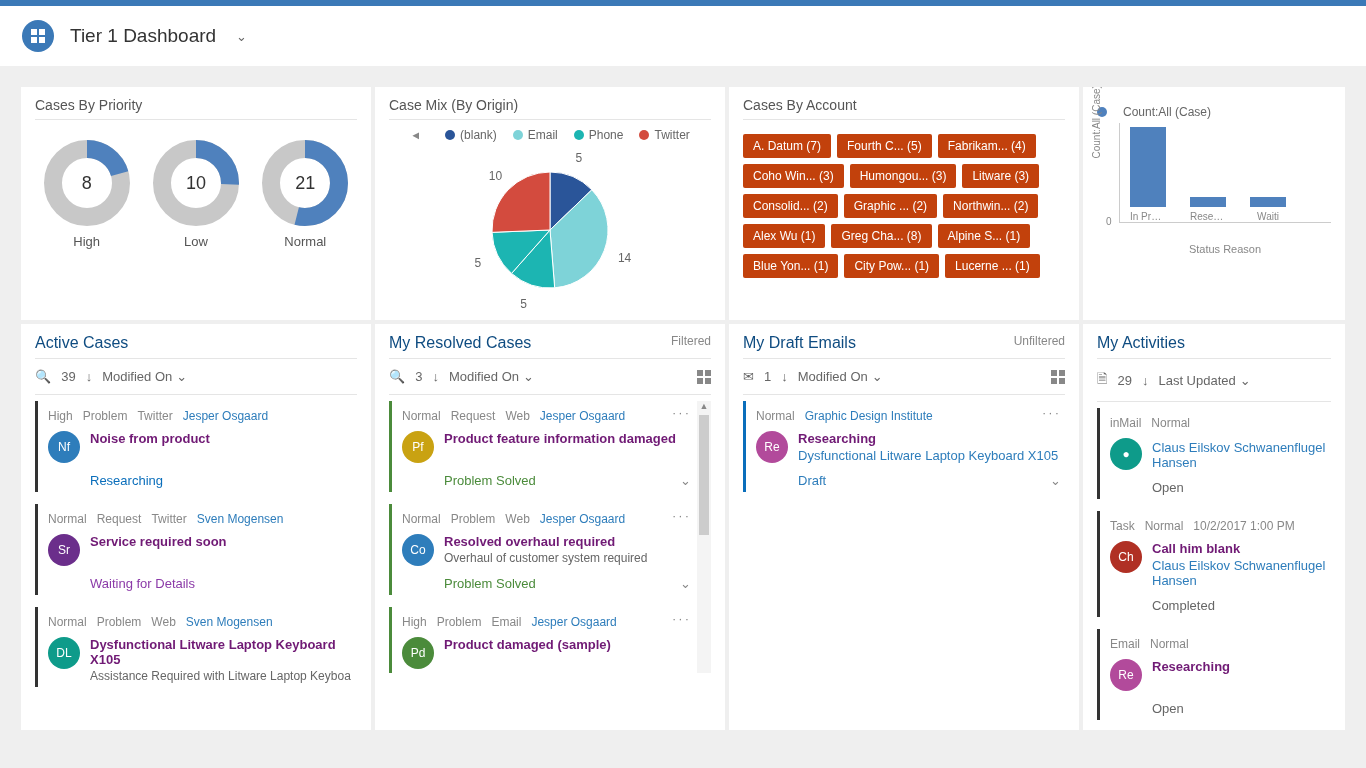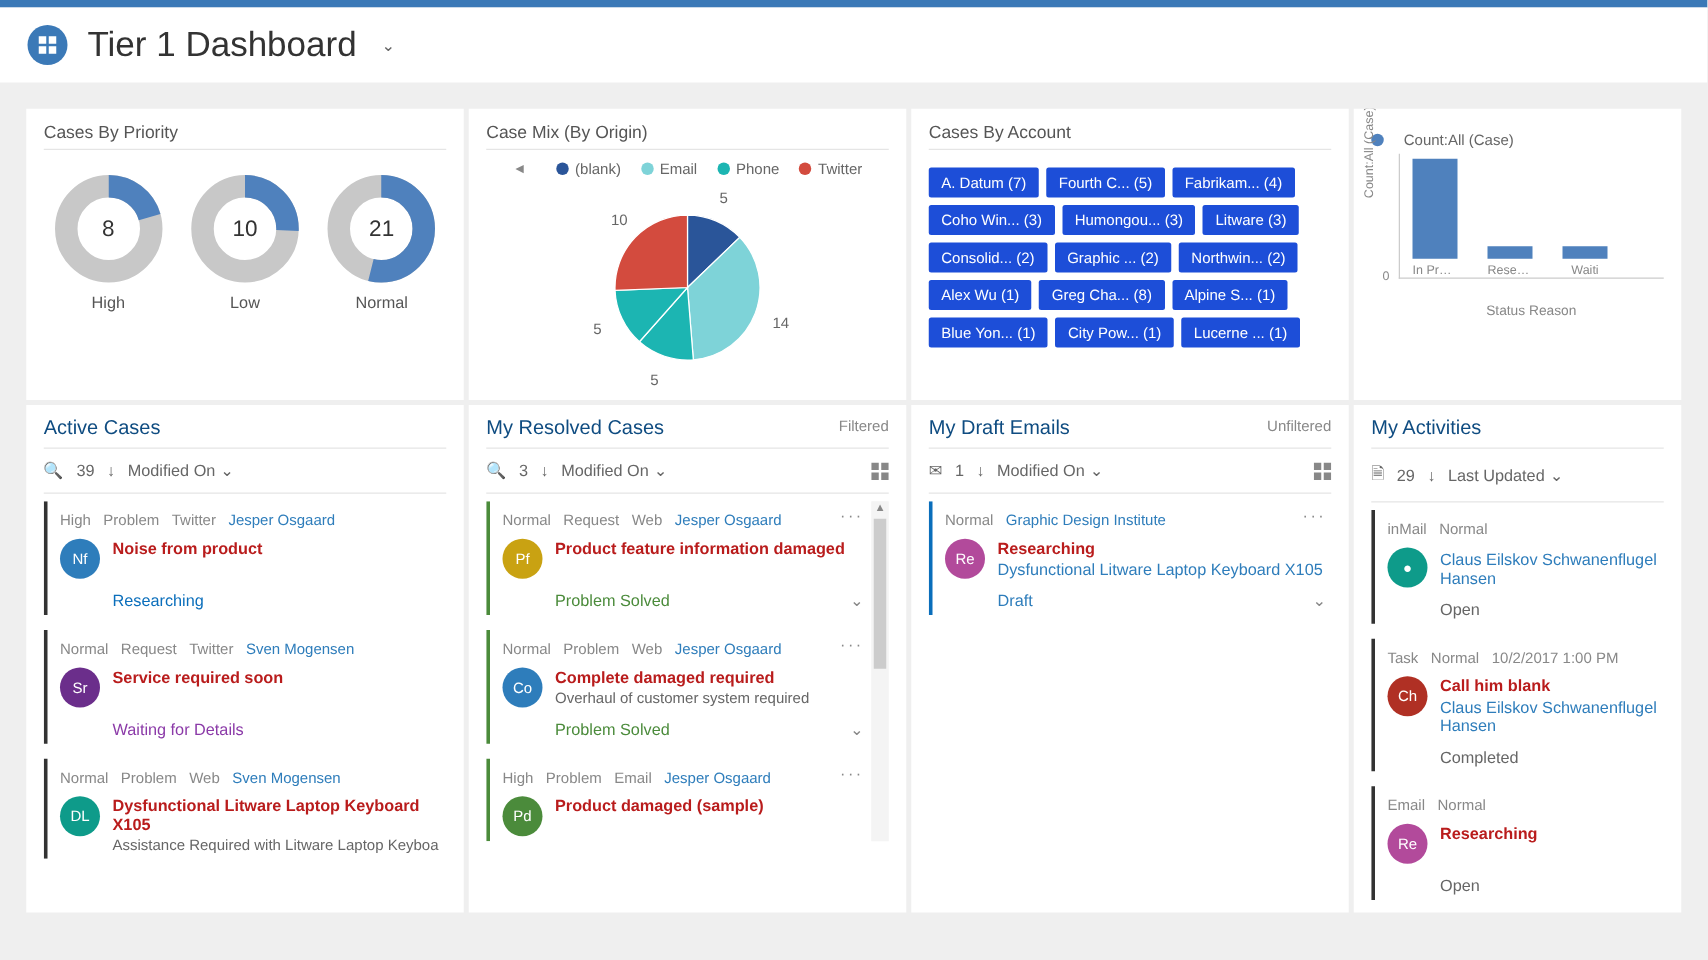--- a/index.html
+++ b/index.html
@@ -1,21 +1,21 @@
 <!DOCTYPE html>
 <html><head>
 <meta charset="utf-8">
 <style>
   * { box-sizing: border-box; margin: 0; padding: 0; }
   body { font-family: "Segoe UI", Arial, sans-serif; background: #EFEFEF; color: #333; font-size: 13px; }
   .topbar { height: 6px; background: #3B79B7; }
   .header { background: #fff; padding: 14px 22px; display: flex; align-items: center; gap: 16px; }
   .header-icon { width: 32px; height: 32px; border-radius: 50%; background: #3B79B7; display:flex; align-items:center; justify-content:center; }
   .header-icon svg { width:16px; height:16px; fill:#fff; }
-  .header-title { font-size: 28px; font-weight: 400; color: #333; }
+  .header-title { font-size: 19px; font-weight: 400; color: #333; }
   .chevron { color:#666; margin-left:4px; }
   .grid { display: grid; grid-template-columns: 350px 350px 350px 1fr; gap: 4px; padding: 21px; }
   .card { background: #fff; padding: 10px 14px; overflow: hidden; }
   .card-title { font-size: 14px; color: #555; border-bottom: 1px solid #e5e5e5; padding-bottom: 6px; margin-bottom: 8px; font-weight:400; }
   .list-title { font-size: 16px; color: #0F4C81; padding-bottom: 6px; }
   .list-filter { float:right; color:#888; font-size:12px; }
   .list-controls { display:flex; align-items:center; gap:10px; color:#666; border-top:1px solid #e5e5e5; border-bottom:1px solid #e5e5e5; padding:10px 0; font-size:13px;}
   .list-controls .sort { display:flex; align-items:center; gap:4px;}
   .donuts { display:flex; gap:6px; justify-content:space-around; padding: 10px 0 6px 0;}
   .donut-wrap { text-align:center; }
@@ -24,38 +24,38 @@
   .donut-center { position:absolute; top:0; left:0; right:0; bottom:0; display:flex; align-items:center; justify-content:center; font-size:18px; color:#333;}
   .donut-label { margin-top:6px; color:#555; font-size:13px;}
   .pie-area { display:flex; flex-direction:column; align-items:center;}
   .legend-row { display:flex; gap:16px; align-items:center; font-size:12px; color:#666; margin-bottom:4px;}
   .legend-item { display:flex; align-items:center; gap:5px;}
   .swatch { width:10px; height:10px; border-radius:50%; display:inline-block;}
   .pie-container { position:relative; width:160px; height:160px; margin-top:4px;}
   .pie-container svg { width:100%; height:100%; }
   .pie-label { position:absolute; font-size:12px; color:#666; }
   .tags { display:flex; flex-wrap:wrap; gap:6px; padding-top:6px;}
-  .tag { background:#1d4ed8; color:#fff; padding:5px 10px; font-size:12px; border-radius:2px; cursor:pointer;}
+  .tag { background:#c2410c; color:#fff; padding:5px 10px; font-size:12px; border-radius:2px; cursor:pointer;}
   .barchart-area { padding-top:8px;}
   .bars { display:flex; align-items:flex-end; gap:24px; height:100px; border-left:1px solid #ccc; border-bottom:1px solid #ccc; padding:0 10px; margin-left:22px; position:relative;}
   .y-axis-label { position:absolute; left:-24px; top:30px; transform:rotate(-90deg); transform-origin:left; font-size:10px; color:#888; white-space:nowrap;}
   .y-tick { position:absolute; left:-14px; font-size:10px; color:#888;}
   .bar { width:36px; background:#4F81BD; }
   .bar-label { text-align:center; font-size:10px; color:#888; margin-top:4px; width:36px; overflow:hidden; white-space:nowrap; text-overflow:ellipsis;}
   .bar-group{display:flex; flex-direction:column; align-items:center;}
   .x-axis-label { text-align:center; font-size:11px; color:#888; margin-top:20px; margin-left:22px;}
   .list-body { margin-top:6px; display:flex; flex-direction:column; gap:12px; max-height:340px; overflow:hidden;}
   .item { border-left:3px solid #333; padding:8px 4px 4px 10px; position:relative;}
   .item.green { border-left-color:#4B8B3B; }
   .item.blue-border { border-left-color:#0a6ebb; }
   .item-meta { font-size:12px; color:#888; display:flex; gap:10px; flex-wrap:wrap;}
   .item-meta .link { color:#2E7DBB; }
   .item-row { display:flex; align-items:flex-start; gap:10px; margin-top:8px;}
   .avatar { width:32px; height:32px; border-radius:50%; color:#fff; display:flex; align-items:center; justify-content:center; font-size:12px; flex-shrink:0;}
-  .item-title { font-weight:600; font-size:13px; color:#b91c1c; }
+  .item-title { font-weight:600; font-size:13px; color:#701a75; }
   .item-sub { font-size:12px; color:#666; margin-top:2px;}
   .item-link { font-size:13px; color:#2E7DBB; margin-top:2px; display:block;}
   .item-status { font-size:13px; margin-top:10px; margin-left:42px;}
   .status-research { color:#0a6ebb; }
   .status-waiting { color:#8B3AA8; }
   .status-solved { color:#4B8B3B; }
   .status-open { color:#666; }
   .status-completed { color:#666; }
   .status-draft { color:#2E7DBB; }
   .more { position:absolute; right:4px; top:4px; color:#888; cursor:pointer; letter-spacing:2px;}
@@ -297,21 +297,21 @@
       <span class="more">···</span>
       <div class="item-meta">
               <span>Normal</span>
               <span>Problem</span>
               <span>Web</span>
               <span class="link">Jesper Osgaard</span>
             </div>
       <div class="item-row">
         <div class="avatar" style="background:#2E7DBB">Co</div>
         <div style="flex:1">
-                <div class="item-title">Complete damaged required</div>
+                <div class="item-title">Resolved overhaul required</div>
                 <div class="item-sub">Overhaul of customer system required</div>
               </div>
       </div>
       <div class="item-status status-solved">Problem Solved</div>
       <span class="expand">⌄</span>
           </div>
           <div class="item green">
       <span class="more">···</span>
       <div class="item-meta">
               <span>High</span>

